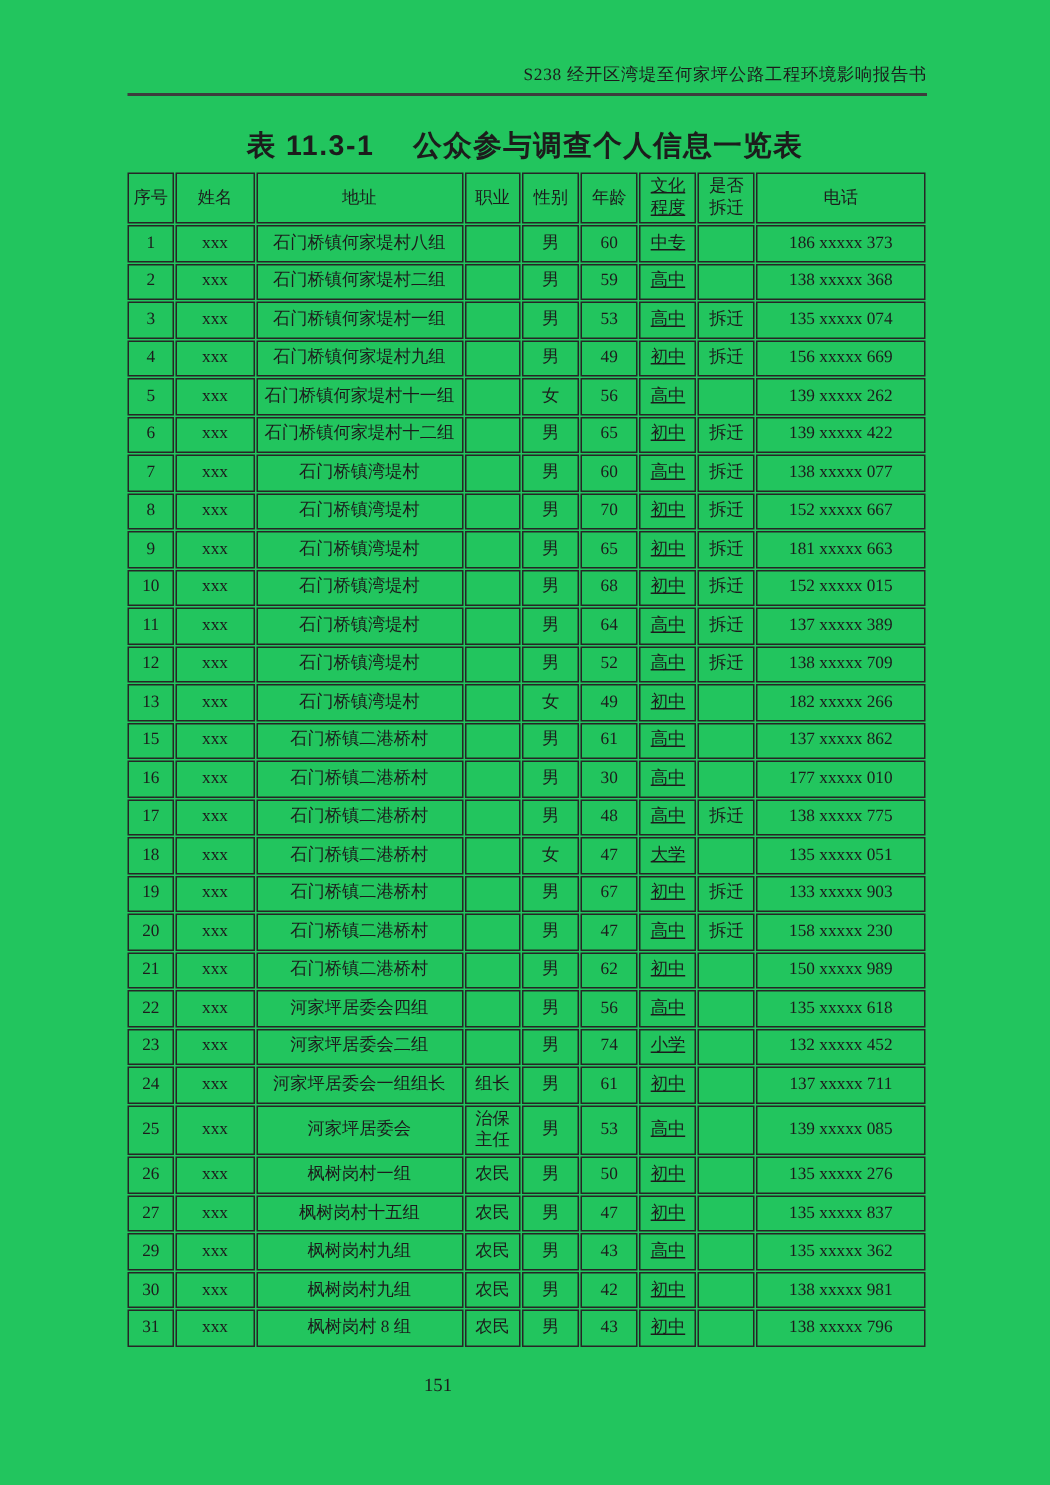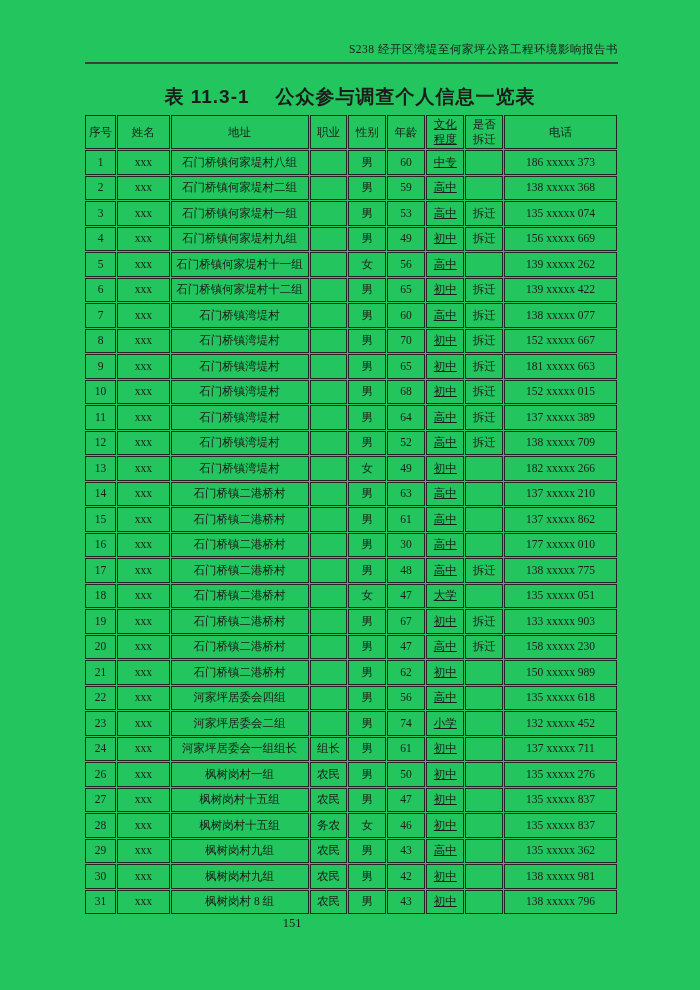--- a/index.html
+++ b/index.html
@@ -243,31 +243,20 @@
           <td class="c1">xxx</td>
           <td class="c2">石门桥镇湾堤村</td>
           <td class="c3"></td>
           <td class="c4">女</td>
           <td class="c5">49</td>
           <td class="c6">初中</td>
           <td class="c7"></td>
           <td class="c8">182 xxxxx 266</td>
         </tr>
         <tr>
-          <td class="c0">14</td>
-          <td class="c1">xxx</td>
-          <td class="c2">石门桥镇二港桥村</td>
-          <td class="c3"></td>
-          <td class="c4">男</td>
-          <td class="c5">63</td>
-          <td class="c6">高中</td>
-          <td class="c7"></td>
-          <td class="c8">137 xxxxx 210</td>
-        </tr>
-        <tr>
           <td class="c0">15</td>
           <td class="c1">xxx</td>
           <td class="c2">石门桥镇二港桥村</td>
           <td class="c3"></td>
           <td class="c4">男</td>
           <td class="c5">61</td>
           <td class="c6">高中</td>
           <td class="c7"></td>
           <td class="c8">137 xxxxx 862</td>
         </tr>
@@ -364,48 +353,48 @@
           <td class="c1">xxx</td>
           <td class="c2">河家坪居委会一组组长</td>
           <td class="c3">组长</td>
           <td class="c4">男</td>
           <td class="c5">61</td>
           <td class="c6">初中</td>
           <td class="c7"></td>
           <td class="c8">137 xxxxx 711</td>
         </tr>
         <tr>
+          <td class="c0">25</td>
+          <td class="c1">xxx</td>
+          <td class="c2">河家坪居委会</td>
+          <td class="c3">治保主任</td>
+          <td class="c4">男</td>
+          <td class="c5">53</td>
+          <td class="c6">高中</td>
+          <td class="c7"></td>
+          <td class="c8">139 xxxxx 085</td>
+        </tr>
+        <tr>
           <td class="c0">26</td>
           <td class="c1">xxx</td>
           <td class="c2">枫树岗村一组</td>
           <td class="c3">农民</td>
           <td class="c4">男</td>
           <td class="c5">50</td>
           <td class="c6">初中</td>
           <td class="c7"></td>
           <td class="c8">135 xxxxx 276</td>
         </tr>
         <tr>
           <td class="c0">27</td>
           <td class="c1">xxx</td>
           <td class="c2">枫树岗村十五组</td>
           <td class="c3">农民</td>
           <td class="c4">男</td>
           <td class="c5">47</td>
-          <td class="c6">初中</td>
-          <td class="c7"></td>
-          <td class="c8">135 xxxxx 837</td>
-        </tr>
-        <tr>
-          <td class="c0">28</td>
-          <td class="c1">xxx</td>
-          <td class="c2">枫树岗村十五组</td>
-          <td class="c3">务农</td>
-          <td class="c4">女</td>
-          <td class="c5">46</td>
           <td class="c6">初中</td>
           <td class="c7"></td>
           <td class="c8">135 xxxxx 837</td>
         </tr>
         <tr>
           <td class="c0">29</td>
           <td class="c1">xxx</td>
           <td class="c2">枫树岗村九组</td>
           <td class="c3">农民</td>
           <td class="c4">男</td>

